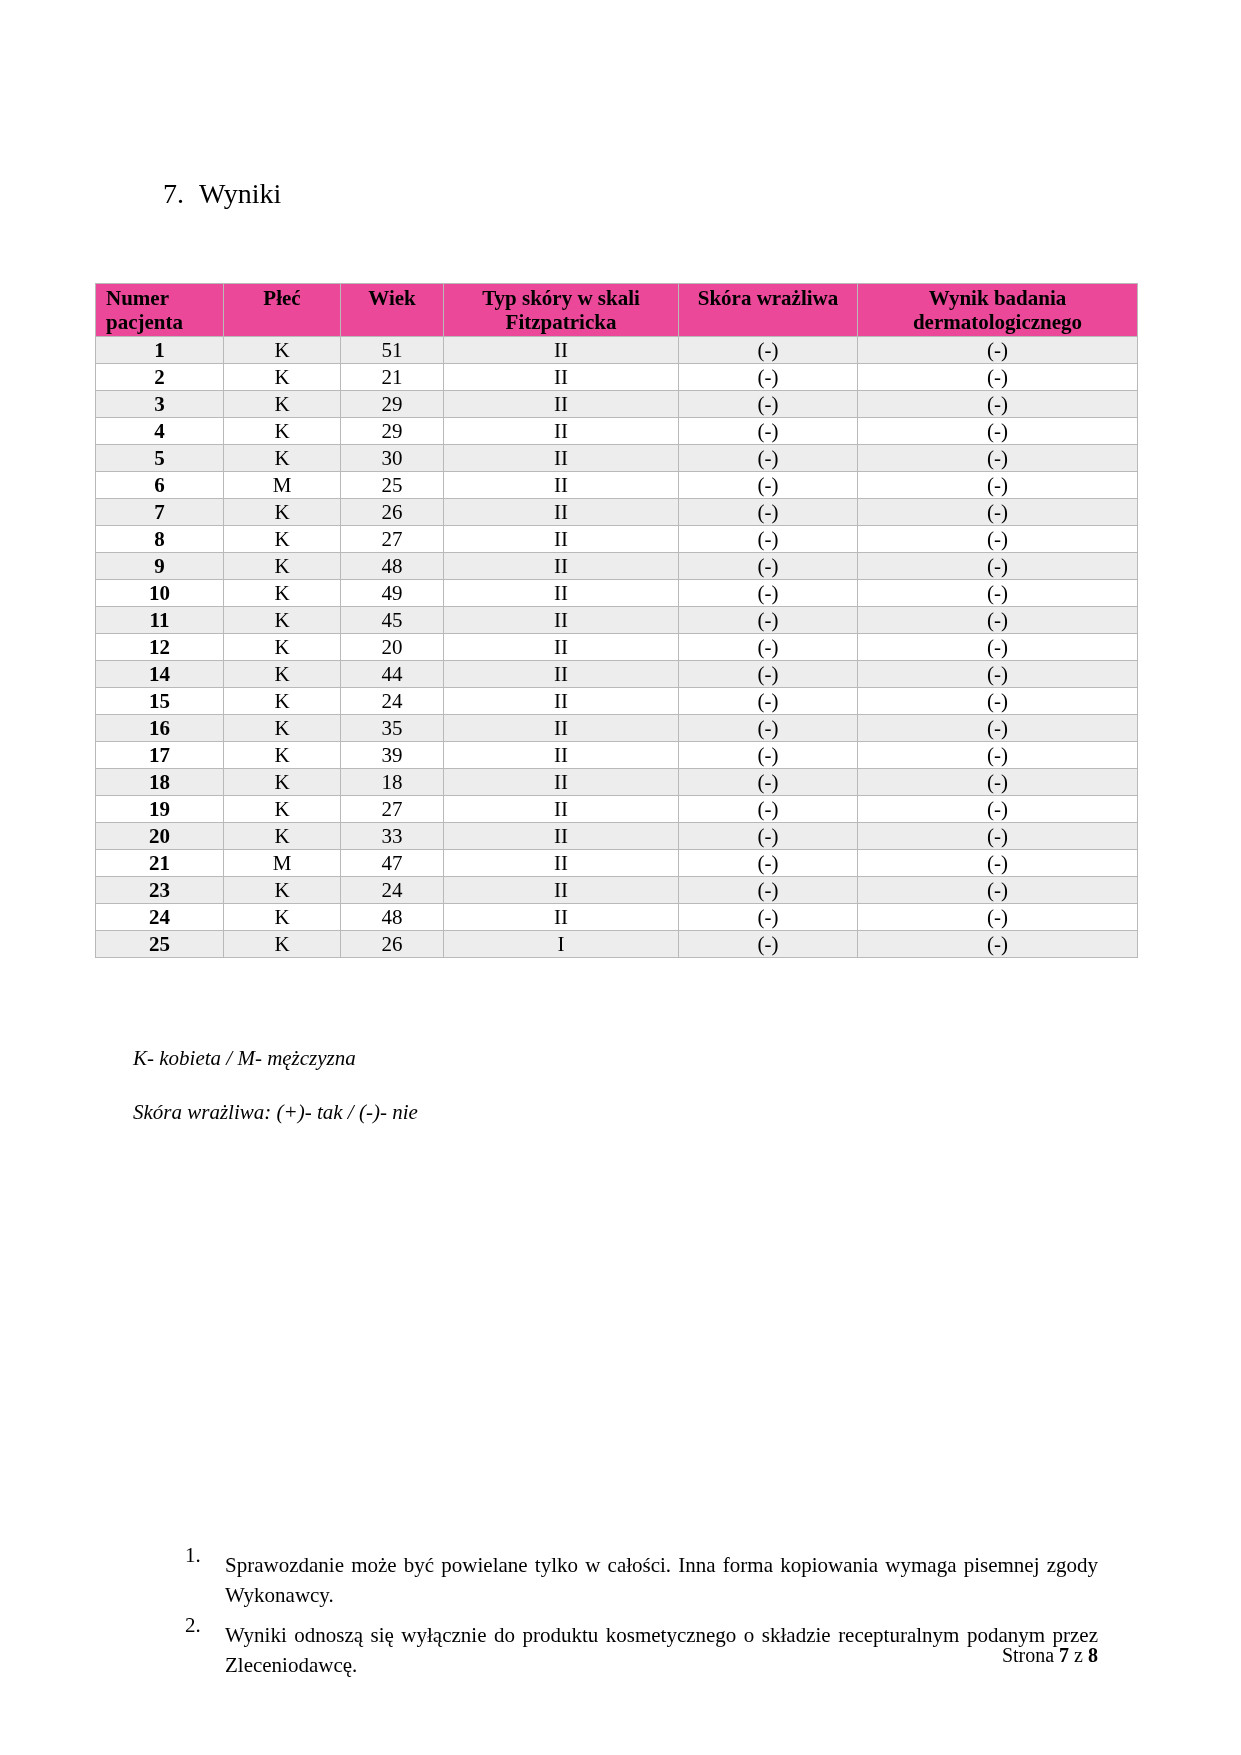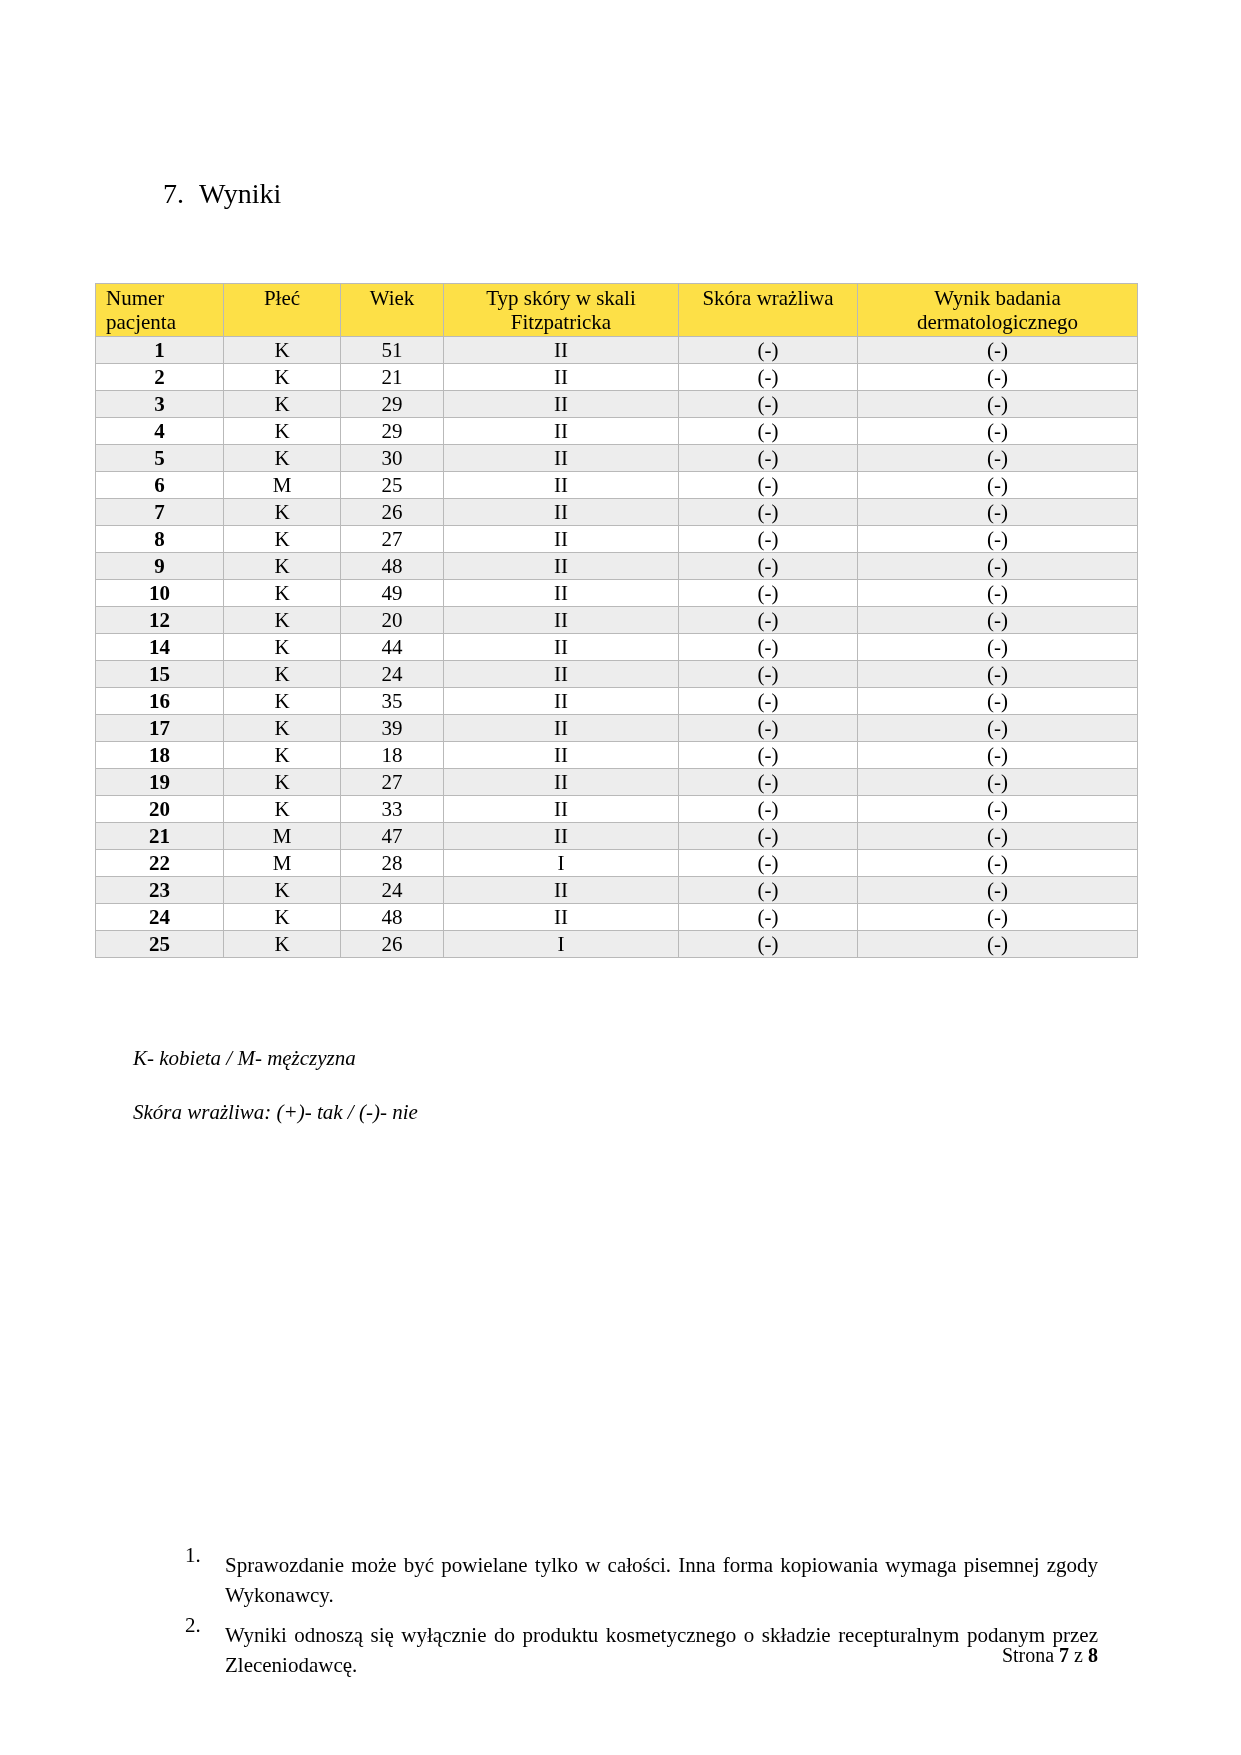--- a/index.html
+++ b/index.html
@@ -36,22 +36,22 @@
   .heading{position:absolute;left:163px;top:178px;font-size:28px;}
   .heading .num{margin-right:15px;}
 
   
   .report-table{
     position:absolute;left:95px;top:283px;width:1042px;
     border-collapse:collapse;table-layout:fixed;font-size:21px;
   }
   .report-table th{
     border:1px solid var(--border);
-    background:#fde047;
-    font-weight:normal;
+    background:#ec4899;
+    font-weight:bold;
     vertical-align:top;
     text-align:center;
     padding:2px 4px;
     line-height:24px;
   }
   .report-table th.left{text-align:left;padding-left:10px;}
   .report-table td{
     border:1px solid var(--border);
     text-align:center;
     padding:0 2px;
@@ -182,20 +182,28 @@
         </tr>
         <tr>
           <td class="rownum">10</td>
           <td>K</td>
           <td>49</td>
           <td>II</td>
           <td>(-)</td>
           <td>(-)</td>
         </tr>
         <tr>
+          <td class="rownum">11</td>
+          <td>K</td>
+          <td>45</td>
+          <td>II</td>
+          <td>(-)</td>
+          <td>(-)</td>
+        </tr>
+        <tr>
           <td class="rownum">12</td>
           <td>K</td>
           <td>20</td>
           <td>II</td>
           <td>(-)</td>
           <td>(-)</td>
         </tr>
         <tr>
           <td class="rownum">14</td>
           <td>K</td>
@@ -250,28 +258,20 @@
           <td>33</td>
           <td>II</td>
           <td>(-)</td>
           <td>(-)</td>
         </tr>
         <tr>
           <td class="rownum">21</td>
           <td>M</td>
           <td>47</td>
           <td>II</td>
-          <td>(-)</td>
-          <td>(-)</td>
-        </tr>
-        <tr>
-          <td class="rownum">22</td>
-          <td>M</td>
-          <td>28</td>
-          <td>I</td>
           <td>(-)</td>
           <td>(-)</td>
         </tr>
         <tr>
           <td class="rownum">23</td>
           <td>K</td>
           <td>24</td>
           <td>II</td>
           <td>(-)</td>
           <td>(-)</td>

